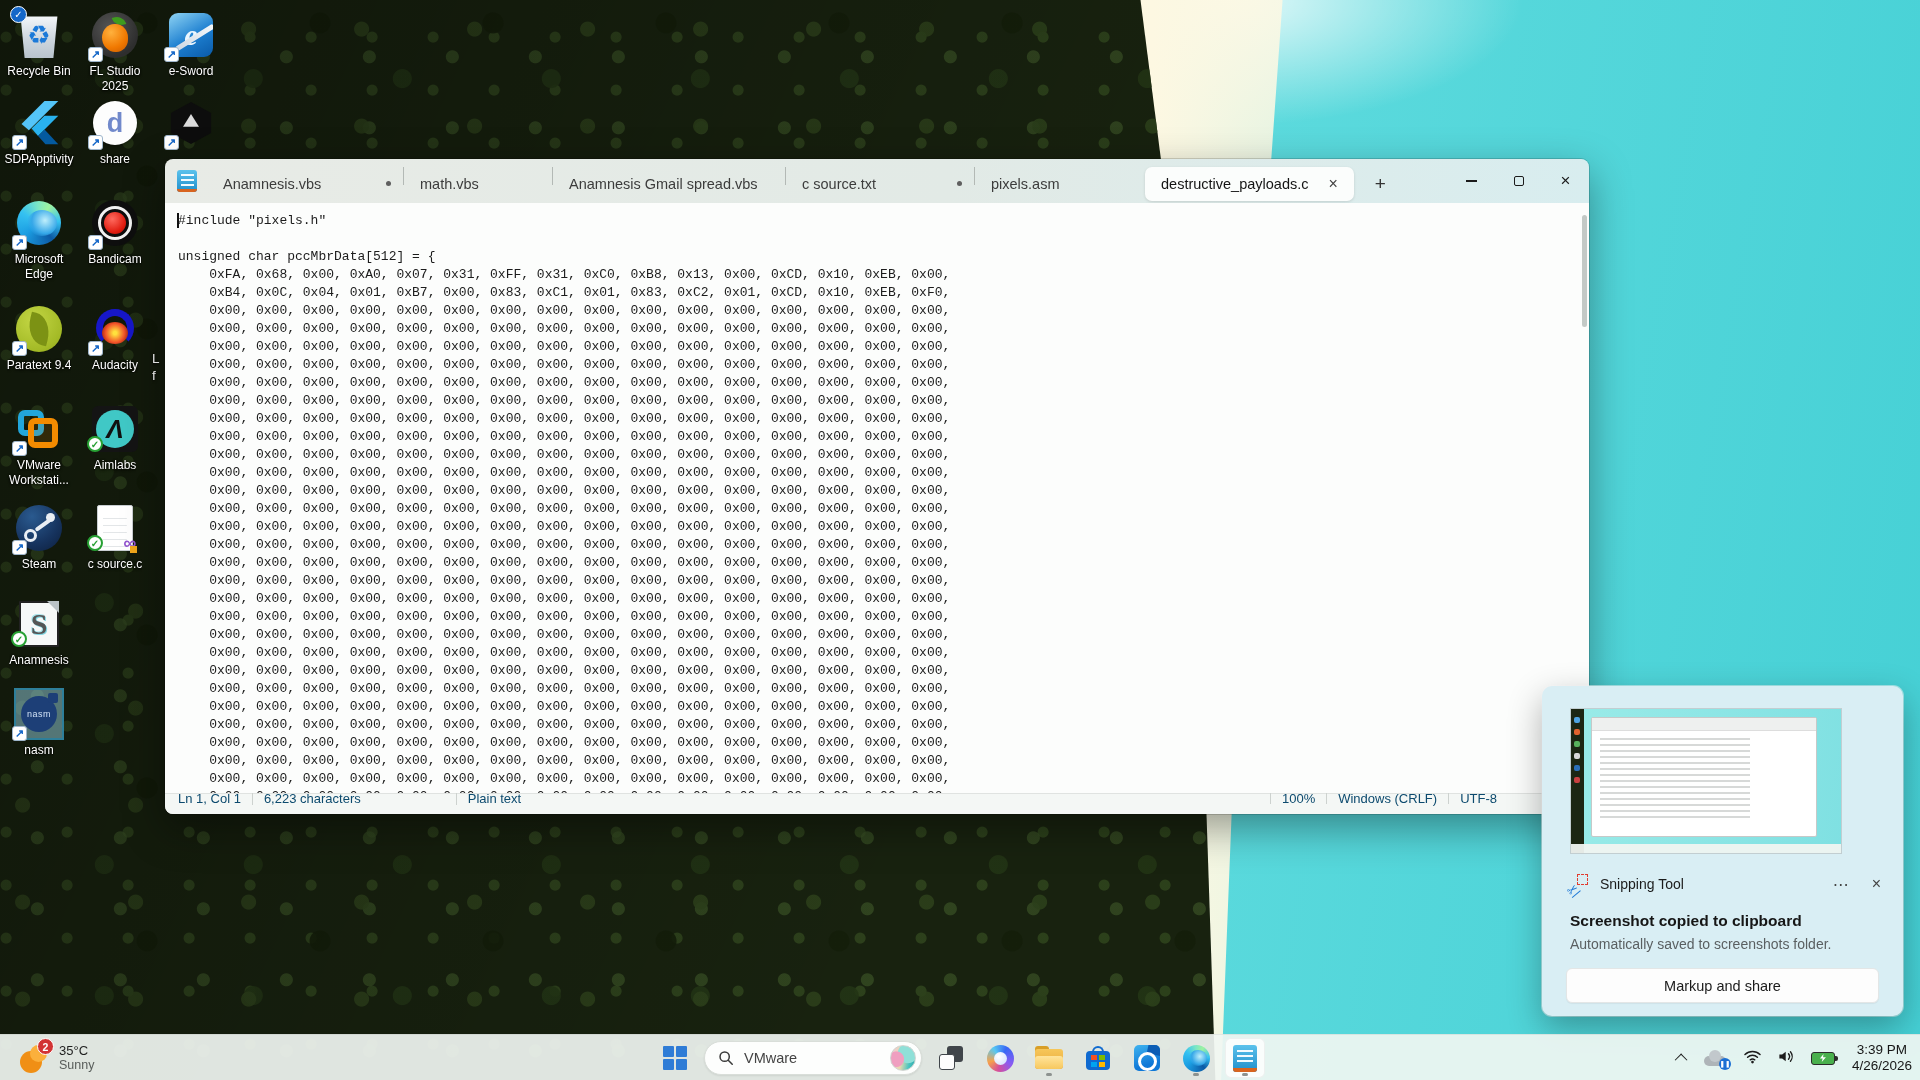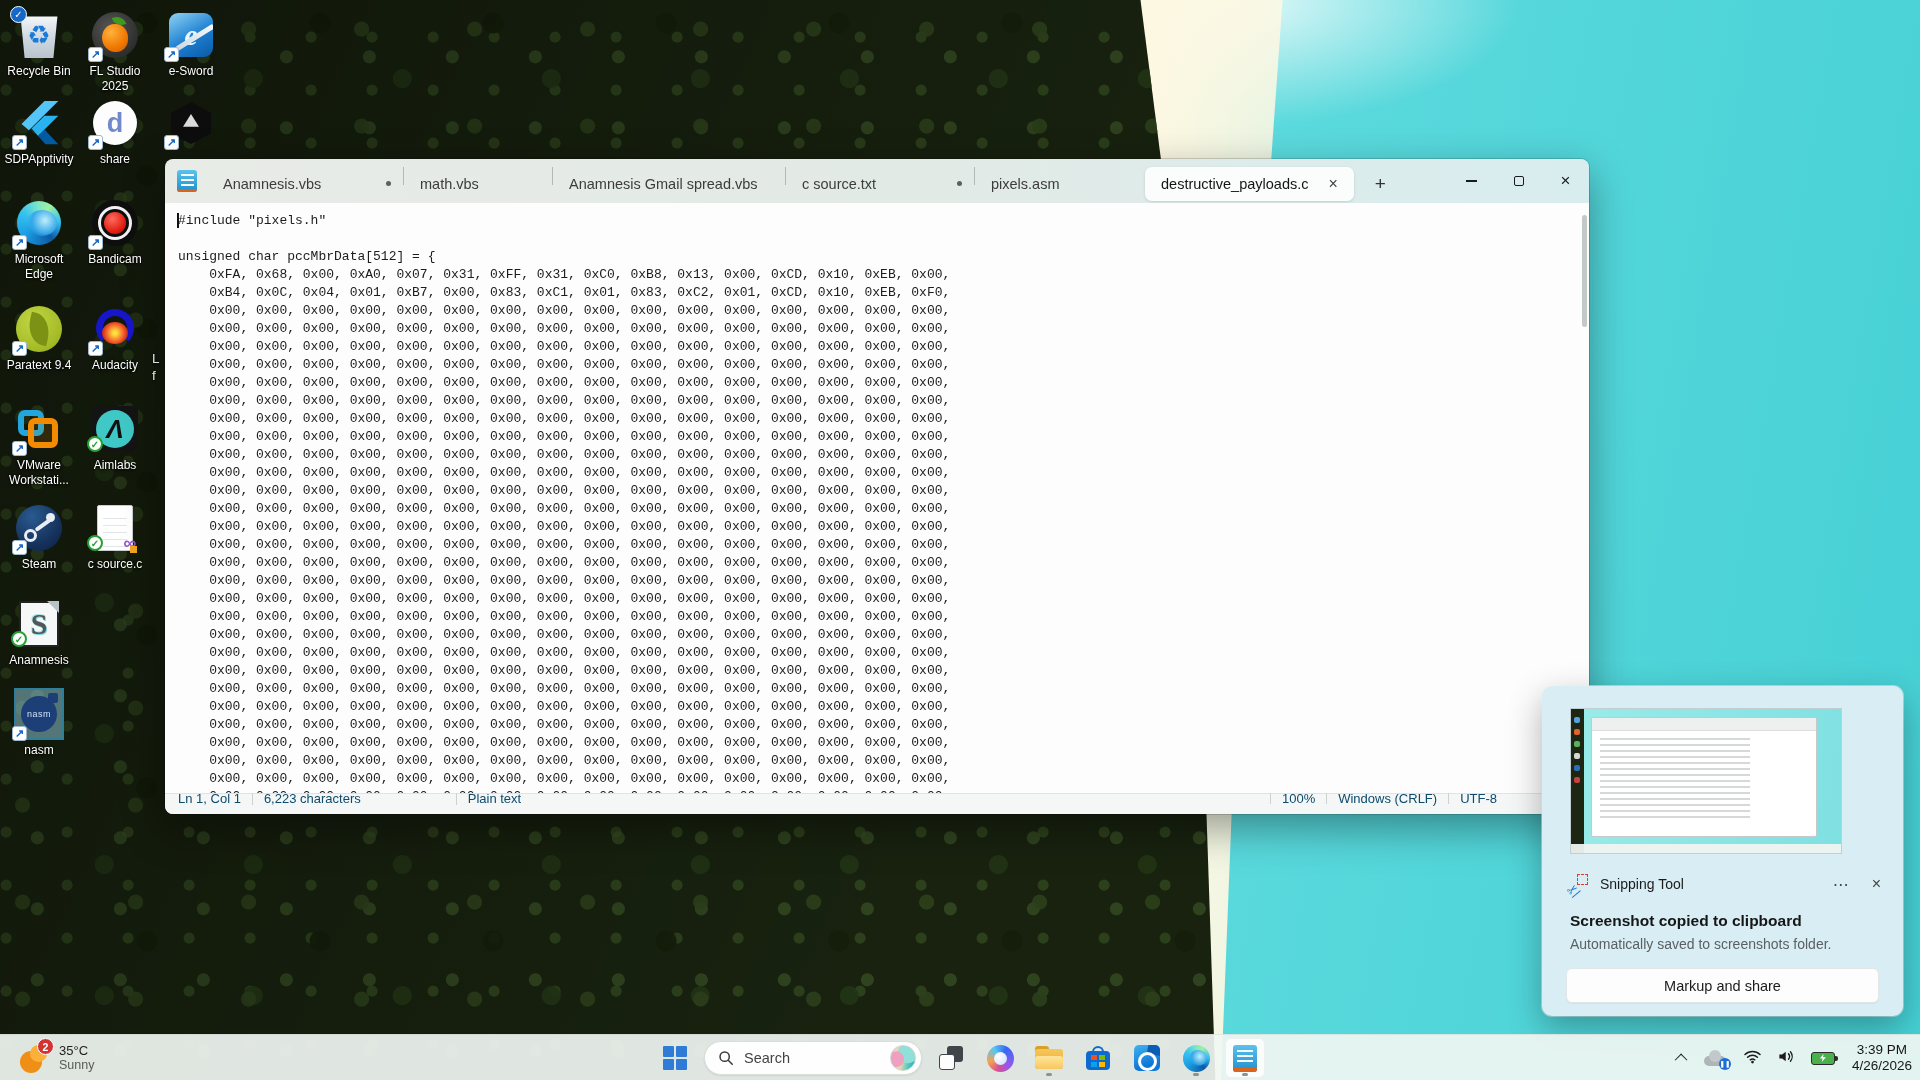--- a/index.html
+++ b/index.html
@@ -532,21 +532,21 @@
             <i></i>
             <i></i>
             <i></i>
           </span>
         </div>
         <div class="tb-searchwrap">
           <svg width="16" height="16" viewBox="0 0 18 18">
             <circle cx="7.5" cy="7.5" r="5.2" fill="none" stroke="#3a3a3a" stroke-width="1.7"></circle>
             <path d="M11.5 11.5 16 16" stroke="#3a3a3a" stroke-width="1.7" stroke-linecap="round"></path>
           </svg>
-          <span class="tb-search-text">Search</span>
+          <span class="tb-search-text">VMware</span>
           <span class="tb-search-img"></span>
         </div>
         <div class="tb-item">
           <span class="tb-taskview">
             <i></i>
             <u></u>
           </span>
         </div>
         <div class="tb-item">
           <span class="tb-copilot"></span>

